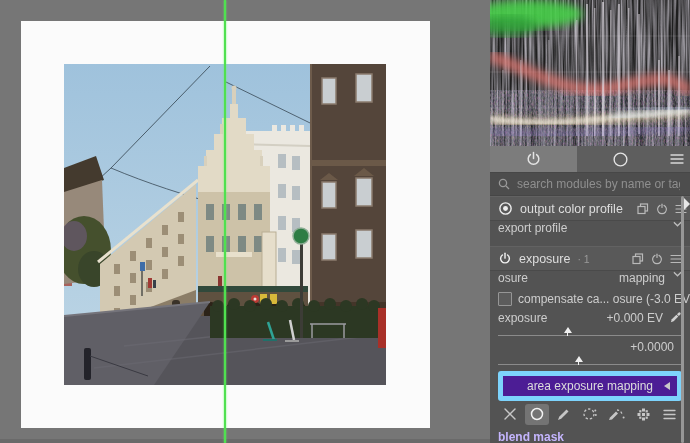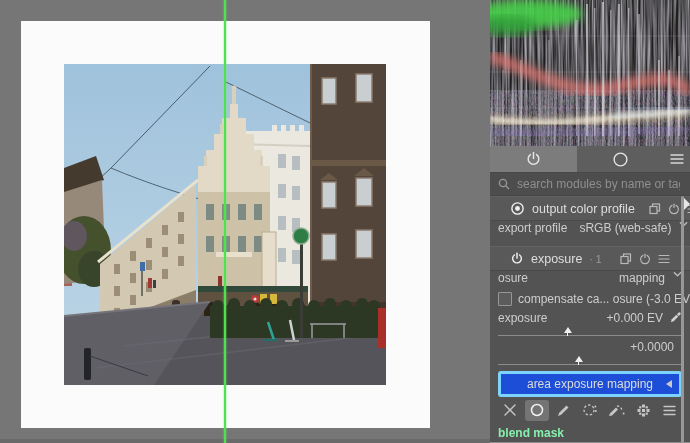--- a/index.html
+++ b/index.html
@@ -25,21 +25,21 @@
   .tab.active{background:#7c7c7c;}
   .tab-menu{flex:0 0 26px;display:flex;align-items:center;justify-content:center;color:#d8d8d8;}
 
   .search-row{flex:0 0 22px;display:flex;align-items:center;gap:5px;background:#4d4d4d;
               padding:0 8px;border-bottom:1px solid #464646;}
   .search-row input{flex:1;background:transparent;border:none;outline:none;color:#bdbdbd;
                     font-size:12px;font-family:"Liberation Sans",sans-serif;}
   .search-row input::placeholder{color:#8f8f8f;}
 
   .mod-header{flex:0 0 23px;display:flex;align-items:center;gap:7px;background:#595959;
-              padding:0 20px;border-top:1px solid #626262;border-bottom:1px solid #4a4a4a;}
+              padding:0 8px;border-top:1px solid #626262;border-bottom:1px solid #4a4a4a;}
   .mod-title{color:#dedede;font-size:12.5px;flex:0 1 auto;white-space:nowrap;}
   .mod-instance{color:#9a9a9a;font-size:10.5px;}
   .hdr-spacer{flex:1;}
   .hdr-icons{display:flex;align-items:center;gap:7px;color:#b9b9b9;}
 
   .row{flex:0 0 21px;display:flex;align-items:flex-start;padding:0 8px;gap:6px;}
   .row.r25{flex-basis:25px;}
   .row.r19{flex-basis:19px;}
   .row.r17{flex-basis:17px;}
   .row .lbl{white-space:nowrap;}
@@ -49,35 +49,35 @@
 
   .checkbox{width:12px;height:12px;border:1px solid #969696;background:#5c5c5c;border-radius:1px;flex:0 0 12px;}
 
   .slider-zone{flex:0 0 12px;position:relative;margin:0 8px;}
   .slider-line{position:absolute;left:0;right:0;top:7px;height:1px;background:#8b8b8b;}
   .slider-marker{position:absolute;top:-1px;width:0;height:0;transform:translateX(-4px);
                  border-left:4px solid transparent;border-right:4px solid transparent;
                  border-bottom:6px solid #f0f0f0;}
   .slider-marker:after{content:"";position:absolute;left:-1px;top:6px;width:1px;height:3px;background:#f0f0f0;}
 
-  .mapping-btn{flex:0 0 20px;margin:2px 8px 1px 8px;background:#1d4ed8;border:3px solid #7dd3fc;
+  .mapping-btn{flex:0 0 20px;margin:2px 8px 1px 8px;background:#4c1d95;border:5px solid #7dd3fc;
                border-radius:3px;display:flex;align-items:center;justify-content:center;position:relative;
                color:#dcdcdc;font-size:12px;}
   .mapping-btn .left-arrow{position:absolute;right:7px;top:50%;transform:translateY(-50%);
                width:0;height:0;border-top:4px solid transparent;border-bottom:4px solid transparent;
                border-right:6px solid #c9c9c9;}
 
   .mask-row{flex:0 0 24px;display:flex;align-items:center;justify-content:space-between;
             padding:0 8px;color:#c6c6c6;}
   .mask-btn{display:flex;align-items:center;justify-content:center;width:24px;height:21px;border-radius:3px;}
   .mask-btn.selected{background:#747474;color:#f2f2f2;}
 
   .blend-header{flex:0 0 18px;display:flex;align-items:flex-end;padding:0 8px 2px 8px;
                 border-bottom:1px solid #8f8f8f;margin:0 0 1px 0;}
-  .blend-header .bh-text{color:#86efac;font-weight:bold;font-size:12px;}
+  .blend-header .bh-text{color:#c4b5fd;font-weight:bold;font-size:12px;}
 
   .scrollbar{position:absolute;right:6px;top:196px;width:3px;height:247px;background:#979797;border-radius:2px;z-index:6;}
   .collapse-arrow{position:absolute;right:0px;top:198px;width:0;height:0;z-index:7;
                   border-top:6px solid transparent;border-bottom:6px solid transparent;
                   border-left:6px solid #e8e8e8;}
 </style>
 </head>
 <body>
 
 <div class="root">
@@ -382,21 +382,20 @@
             <line x1="1" y1="1.5" x2="11" y2="1.5"></line>
               <line x1="1" y1="5" x2="11" y2="5"></line>
               <line x1="1" y1="8.5" x2="11" y2="8.5"></line>
           </svg>
         </span>
       </span>
     </div>
     <div class="row r25">
       <span class="lbl">export profile</span>
       <span class="spacer"></span>
-      <span class="val">sRGB (web-safe)</span>
       <span class="chev">
         <svg width="9" height="6" viewBox="0 0 10 6" fill="none" stroke="currentColor" stroke-width="1.4">
           <path d="M1,1 L5,5 L9,1"></path>
         </svg>
       </span>
     </div>
 
     <div class="mod-header">
       <span style="color:#f2f2f2">
         <svg width="14" height="14" viewBox="0 0 16 16" fill="none" stroke="currentColor" stroke-width="1.6" stroke-linecap="round">

